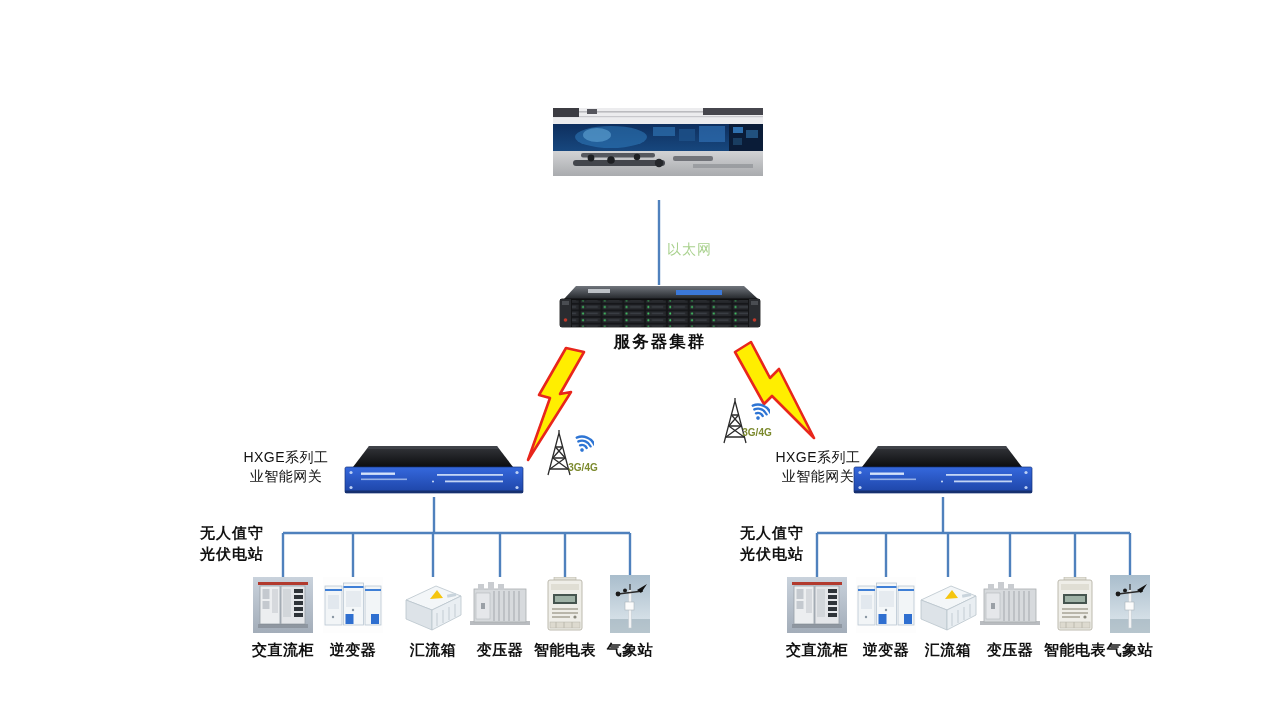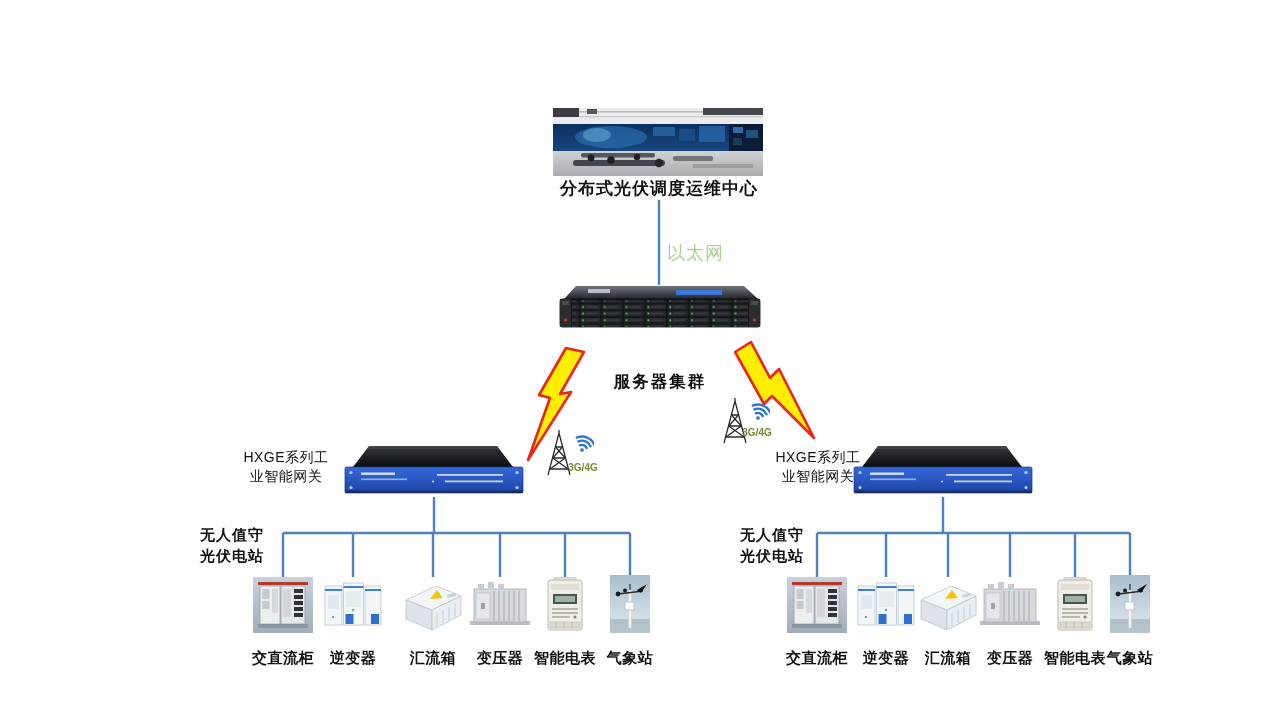--- a/index.html
+++ b/index.html
@@ -20,27 +20,27 @@
   .abs{position:absolute;}
   svg.overlay{position:absolute;left:0;top:0;width:1280px;height:720px;}
   .conn{stroke:var(--line-blue);stroke-width:2.4;fill:none;}
   .bolt{fill:var(--bolt-yellow);stroke:var(--bolt-red);stroke-width:2.6;stroke-linejoin:round;}
   .mast{stroke:#2b2b2b;stroke-width:1.3;fill:none;}
   .wifi{stroke:var(--wifi-blue);stroke-width:2.4;fill:none;stroke-linecap:round;}
   .wifi-dot{fill:var(--wifi-blue);}
   .lbl{position:absolute;text-align:center;white-space:nowrap;}
   .lbl-title{font-size:17px;font-weight:700;letter-spacing:1px;}
   .lbl-server{font-size:16.5px;font-weight:700;letter-spacing:2px;}
-  .lbl-eth{font-size:18px;color:var(--eth-green);letter-spacing:1px;text-align:left;font-family:Liberation Serif, serif;}
+  .lbl-eth{font-size:14px;color:var(--eth-green);letter-spacing:1px;text-align:left;font-family:Liberation Serif, serif;}
   .lbl-gw{font-size:14px;font-weight:400;line-height:19px;letter-spacing:.5px;}
-  .lbl-station{font-size:15px;font-weight:700;line-height:21px;letter-spacing:1px;}
+  .lbl-station{font-size:15px;font-weight:700;line-height:21px;letter-spacing:1px;font-family:Liberation Mono, monospace;}
   .lbl-cell{font-size:10px;font-weight:700;color:var(--cell-olive);}
   .device{position:absolute;width:72px;text-align:center;}
   .device .img{display:flex;justify-content:center;align-items:flex-end;height:56px;}
-  .dev-label{margin-top:16px;font-size:15px;font-weight:600;letter-spacing:.5px;white-space:nowrap;}
+  .dev-label{margin-top:8px;font-size:15px;font-weight:600;letter-spacing:.5px;white-space:nowrap;}
 </style>
 </head>
 <body>
 
 <div class="canvas">
 
   <svg width="0" height="0" style="position:absolute" aria-hidden="true">
     <defs>
       <linearGradient id="gSky" x1="0" y1="0" x2="0" y2="1">
         <stop offset="0" stop-color="#a9bdcc"></stop>
@@ -249,30 +249,29 @@
     <polygon class="bolt" points="735,352 751,342 770,378 779,369 814,438 772,396 764,404"></polygon>
     <use href="#sym-antenna" x="546" y="428" width="48" height="52"></use>
     <use href="#sym-antenna" x="722" y="396" width="48" height="52"></use>
   </svg>
 
   <div class="abs" style="left:553px;top:108px;width:210px;height:68px;">
     <svg width="210" height="68">
         <use href="#sym-control-photo"></use>
       </svg>
   </div>
-  <div class="lbl lbl-title" style="left:520px;top:177px;width:278px;">分布式光伏调度运维中心</div>
 
   <div class="lbl lbl-eth" style="left:667px;top:241px;">以太网</div>
 
   <div class="abs" style="left:558px;top:284px;width:204px;height:48px;">
     <svg width="204" height="48">
         <use href="#sym-server"></use>
       </svg>
   </div>
-  <div class="lbl lbl-server" style="left:560px;top:331px;width:200px;margin-top:40px;">服务器集群</div>
+  <div class="lbl lbl-server" style="left:560px;top:331px;width:200px;">服务器集群</div>
 
   <div class="lbl lbl-cell" style="left:558px;top:462px;width:50px;">3G/4G</div>
   <div class="lbl lbl-cell" style="left:732px;top:427px;width:50px;">3G/4G</div>
 
   <div class="lbl lbl-gw" style="left:230px;top:448px;width:112px;">
     <span>HXGE系列工</span><br>
     <span>业智能网关</span>
   </div>
   <div class="abs" style="left:341px;top:443px;width:186px;height:56px;">
     <svg width="186" height="56">

